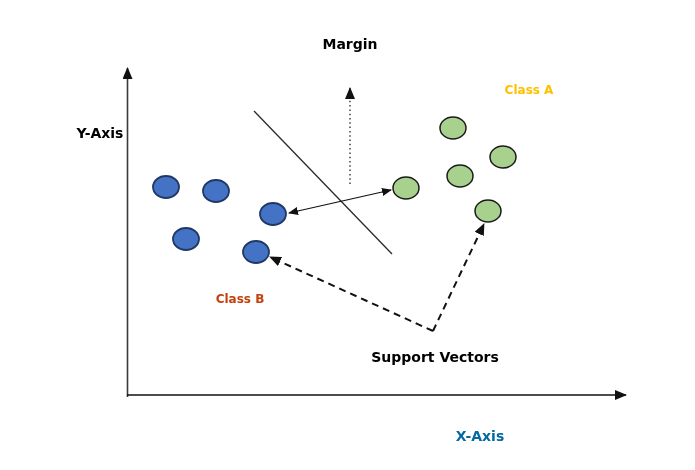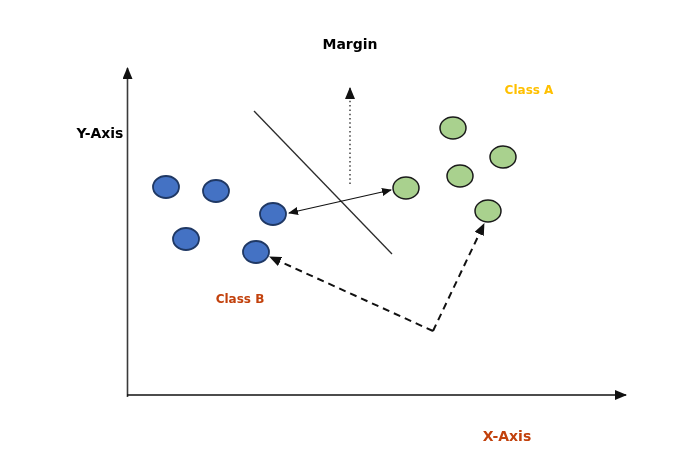--- a/index.html
+++ b/index.html
@@ -53,16 +53,17 @@
       <line x1="254" y1="111" x2="392" y2="254" stroke="#2b2b2b" stroke-width="1.3" fill="none"></line>
       <line x1="350" y1="184" x2="350" y2="88" stroke="#111111" stroke-width="1.2" fill="none" stroke-dasharray="1.5 2.8" marker-end="url(#arrow)"></line>
       <line x1="289" y1="213" x2="391" y2="190" stroke="#111111" stroke-width="1.2" fill="none" marker-end="url(#arrow-small)" marker-start="url(#arrow-small)"></line>
       <line x1="433" y1="331" x2="270" y2="257" stroke="#111111" stroke-width="2" fill="none" stroke-dasharray="7 5" marker-end="url(#arrow)"></line>
       <line x1="433" y1="331" x2="484" y2="224" stroke="#111111" stroke-width="2" fill="none" stroke-dasharray="7 5" marker-end="url(#arrow)"></line>
     </svg>
 
   <div class="lbl" style="left: 350px; top: 44px; color: rgb(0, 0, 0);">Margin</div>
   <div class="lbl big" style="left: 529px; top: 90px; color: rgb(255, 192, 0);">Class A</div>
   <div class="lbl big" style="left: 240px; top: 299px; color: #c2410c;">Class B</div>
-  <div class="lbl" style="left: 507px; top: 436px; color: #c2410c;">X-Axis</div>
+  <div class="lbl" style="left: 435px; top: 357px; color: rgb(0, 0, 0);">Support Vectors</div>
+  <div class="lbl" style="left: 480px; top: 436px; color: #0369a1;">X-Axis</div>
   <div class="lbl" style="left: 64px; top: 133px; color: rgb(0, 0, 0); margin-left: 36px;">Y-Axis</div>
 
 </div>
 
 </body></html>

